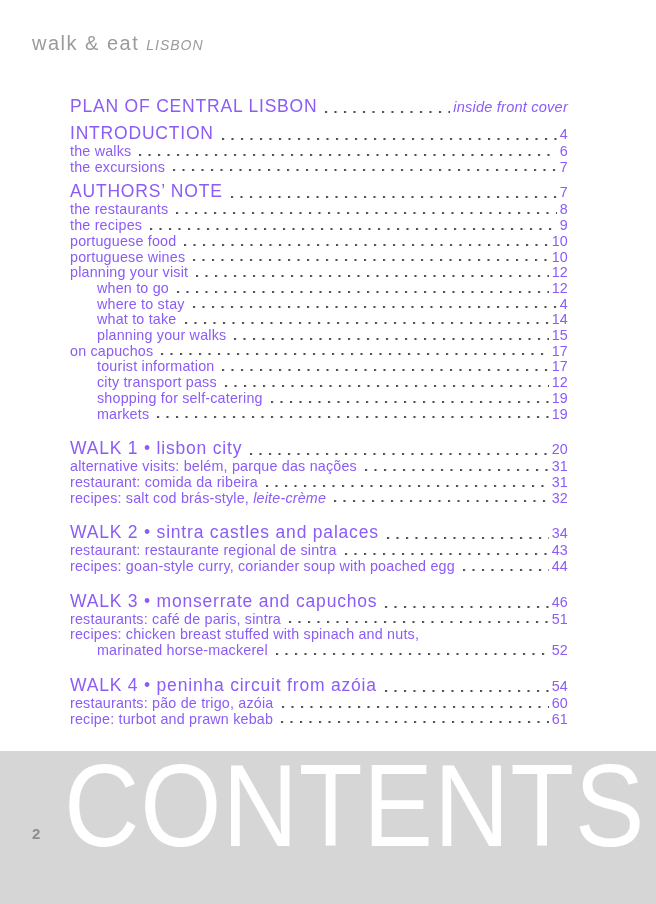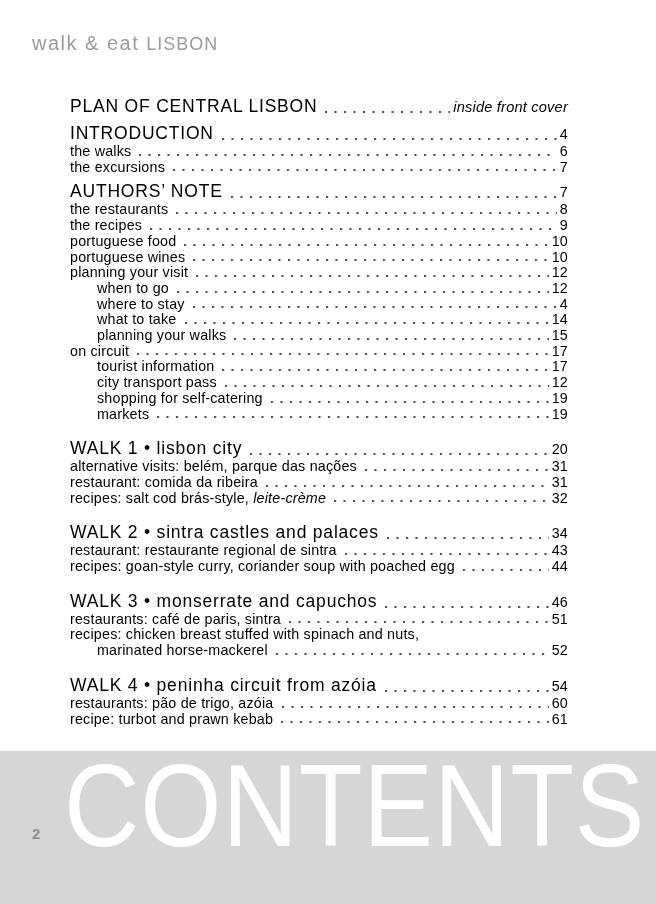--- a/index.html
+++ b/index.html
@@ -22,32 +22,33 @@
     left: 32px;
     top: 32px;
     color: #9b9b9b;
     white-space: nowrap;
   }
   .brand {
     font-size: 20px;
     letter-spacing: 1.5px;
   }
   .brand-city {
-    font-size: 18px;
+    font-size: 14px;
     letter-spacing: 1px;
     margin-left: 7px;
+    font-style: italic;
   }
 
   
   .toc {
     position: absolute;
     left: 70px;
     right: 88px;
     top: 90px;
-    color: #000000;
+    color: #8b5cf6;
   }
   .row {
     display: flex;
     align-items: baseline;
     font-size: 14.3px;
     line-height: 15.7px;
     letter-spacing: 0.2px;
   }
   .row .label {
     white-space: nowrap;
@@ -190,21 +191,21 @@
         <span class="label"><span>what to take</span></span>
         <span class="leader"></span>
         <span class="page-num">14</span>
       </div>
       <div class="row indent">
         <span class="label"><span>planning your walks</span></span>
         <span class="leader"></span>
         <span class="page-num">15</span>
       </div>
       <div class="row">
-        <span class="label"><span>on circuit</span></span>
+        <span class="label"><span>on capuchos</span></span>
         <span class="leader"></span>
         <span class="page-num">17</span>
       </div>
       <div class="row indent">
         <span class="label"><span>tourist information</span></span>
         <span class="leader"></span>
         <span class="page-num">17</span>
       </div>
       <div class="row indent">
         <span class="label"><span>city transport pass</span></span>

